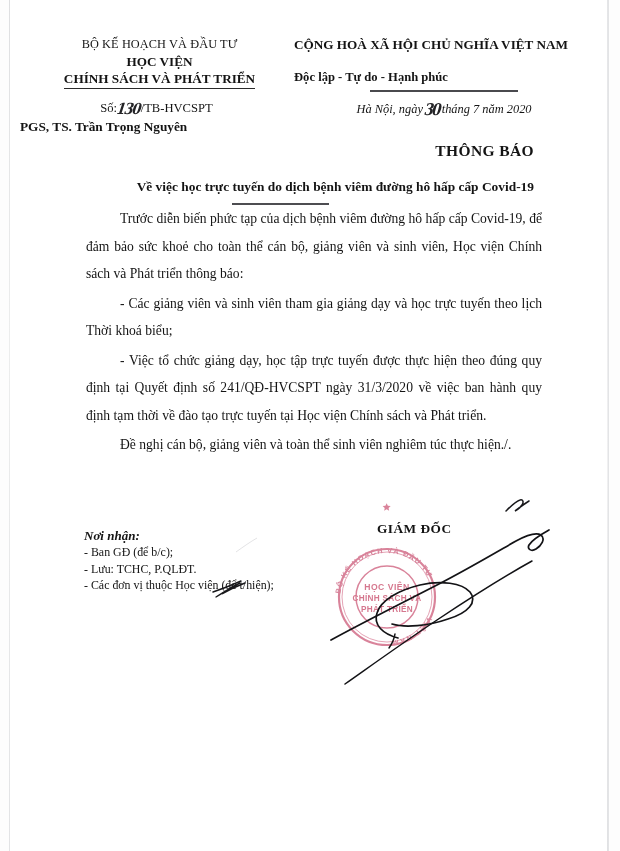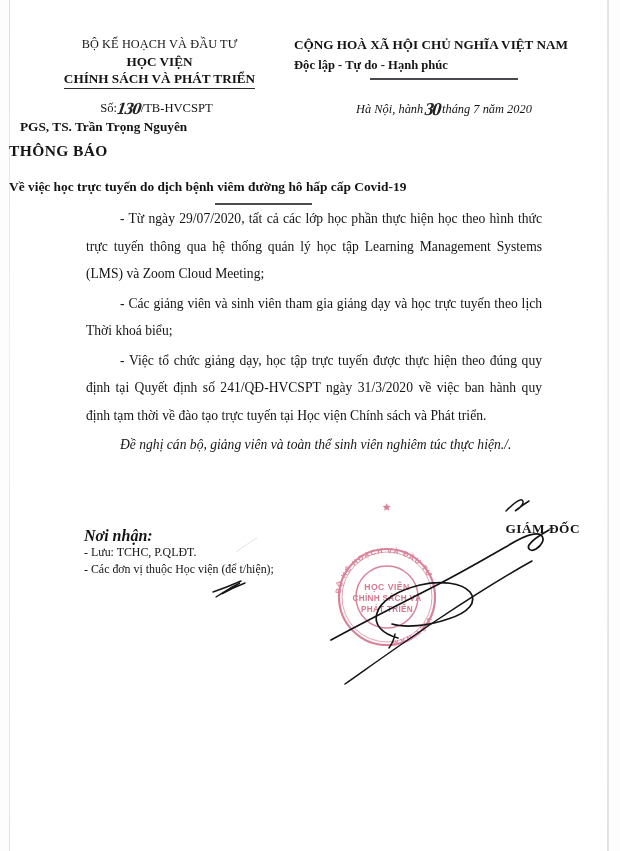--- a/index.html
+++ b/index.html
@@ -72,21 +72,21 @@
   .hd-underline {
     display: inline-block;
     border-bottom: 1.4px solid #2a2a2a;
     padding-bottom: 1px;
     text-align: center;
   }
   .nation-sub {
     font-size: 12.6px;
     font-weight: bold;
     line-height: 18px;
-    margin-top: 3px;
+    margin-top: 15px;
     white-space: nowrap;
   }
   #nation-rule {
     width: 148px;
     height: 1.5px;
     background: #4a4a4e;
     margin: 4px auto 0 auto;
   }
 
   
@@ -131,23 +131,23 @@
     transform: skewX(-6deg) scaleY(1.2);
     display: inline-block;
     vertical-align: -1px;
     padding: 0 2px;
     color: #232326;
   }
 
   
   #notice-title-block {
     position: absolute;
-    left: 9px; top: 141px;
+    left: 26px; top: 141px;
     width: 508px;
-    text-align: left;
+    text-align: right;
   }
   #notice-title {
     font-size: 15.5px;
     font-weight: bold;
     letter-spacing: .4px;
     line-height: 20px;
   }
   #notice-subtitle {
     font-size: 13.4px;
     font-weight: bold;
@@ -168,45 +168,45 @@
     width: 456px;
   }
   .body-para {
     font-size: 13.6px;
     line-height: 27.5px;
     text-align: justify;
     text-justify: inter-word;
     margin: 0 0 2px 0;
     text-indent: 34px;
   }
-  .body-para:last-child { margin-bottom: 9px; font-style: italic; }
+  .body-para:last-child { margin-bottom: 9px; }
 
   
   #recipients {
     position: absolute;
     left: 84px; top: 527px;
     width: 250px;
   }
   #recipients-title {
-    font-size: 16px;
+    font-size: 13px;
     font-style: italic;
     font-weight: bold;
     line-height: 17px;
   }
   .recipient-item {
     font-size: 11.9px;
     line-height: 16.5px;
     white-space: nowrap;
   }
 
   #signature-block {
     position: absolute;
-    left: 330px; top: 520px;
+    left: 343px; top: 520px;
     width: 250px;
-    text-align: right;
+    text-align: left;
   }
   #signer-role {
     font-size: 13.3px;
     font-weight: bold;
     letter-spacing: .5px;
     line-height: 18px;
     padding-left: 34px;
   }
   #signer-name {
     position: absolute;
@@ -260,40 +260,41 @@
       <div class="nation-sub">Độc lập - Tự do - Hạnh phúc</div>
       <div id="nation-rule"></div>
     </div>
   </div>
 
   <div id="docnum-row">
     <div id="doc-number">
       <span>Số:</span><span class="num-hand">130</span><span>/TB-HVCSPT</span>
     </div>
     <div id="doc-date">
-      <span>Hà Nội, hành</span><span class="day-hand">30</span><span>tháng 7 năm</span>
+      <span>Hà Nội, ngày</span><span class="day-hand">30</span><span>tháng 7 năm</span>
       <span>2020</span>
     </div>
   </div>
 
   <div id="notice-title-block">
     <div id="notice-title">THÔNG BÁO</div>
     <div id="notice-subtitle">Về việc học trực tuyến do dịch bệnh viêm đường hô hấp cấp Covid-19</div>
     <div id="title-rule"></div>
   </div>
 
   <div id="doc-body">
-    <p class="body-para">- Từ ngày 29/07/2020, tất cả các lớp học phần thực hiện học theo hình thức trực tuyến thông qua hệ thống quản lý học tập Learning Management Systems (LMS) và Zoom Cloud Meeting;</p>
+    <p class="body-para">Trước diễn biến phức tạp của dịch bệnh viêm đường hô hấp cấp Covid-19, để đảm bảo sức khoẻ cho toàn thể cán bộ, giảng viên và sinh viên, Học viện Chính sách và Phát triển thông báo:</p>
     <p class="body-para">- Các giảng viên và sinh viên tham gia giảng dạy và học trực tuyến theo lịch Thời khoá biểu;</p>
     <p class="body-para">- Việc tổ chức giảng dạy, học tập trực tuyến được thực hiện theo đúng quy định tại Quyết định số 241/QĐ-HVCSPT ngày 31/3/2020 về việc ban hành quy định tạm thời về đào tạo trực tuyến tại Học viện Chính sách và Phát triển.</p>
     <p class="body-para">Đề nghị cán bộ, giảng viên và toàn thể sinh viên nghiêm túc thực hiện./.</p>
   </div>
 
   <div id="recipients">
     <div id="recipients-title">Nơi nhận:</div>
+    <div class="recipient-item">- Ban GĐ (để b/c);</div>
     <div class="recipient-item">- Lưu: TCHC, P.QLĐT.</div>
     <div class="recipient-item">- Các đơn vị thuộc Học viện (để t/hiện);</div>
   </div>
 
   <div id="signature-block">
     <div id="signer-role">GIÁM ĐỐC</div>
   </div>
   <div id="signer-name">PGS, TS. Trần Trọng Nguyên</div>
 
   <div id="stamp-layer">

